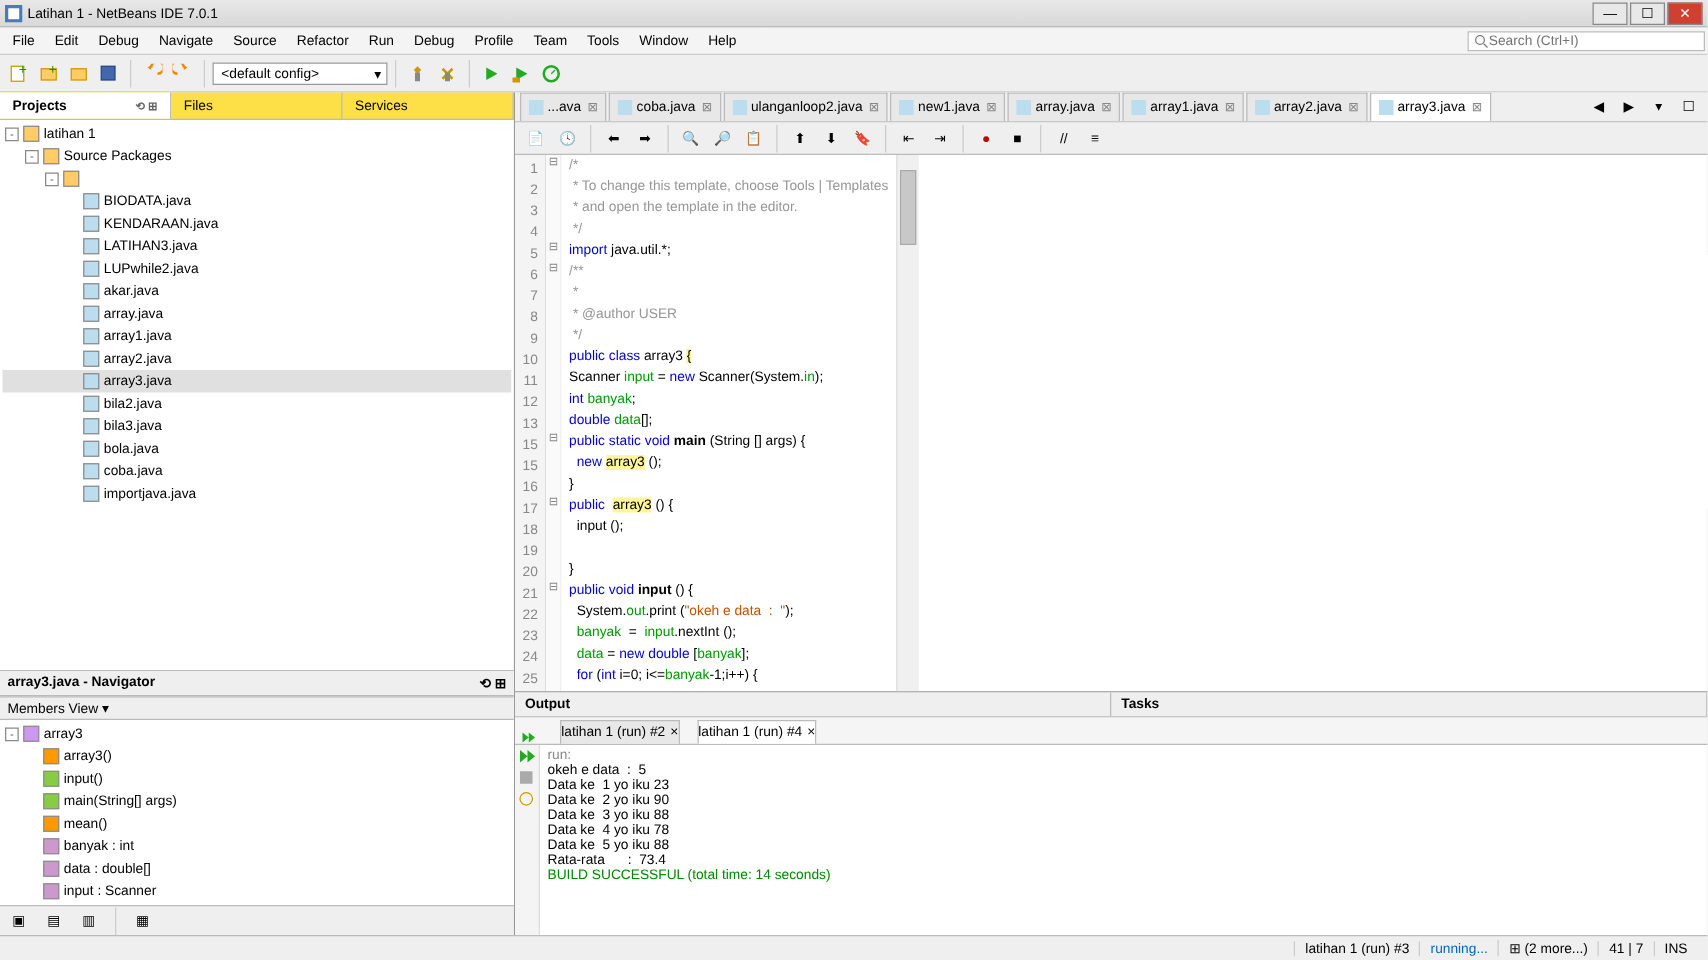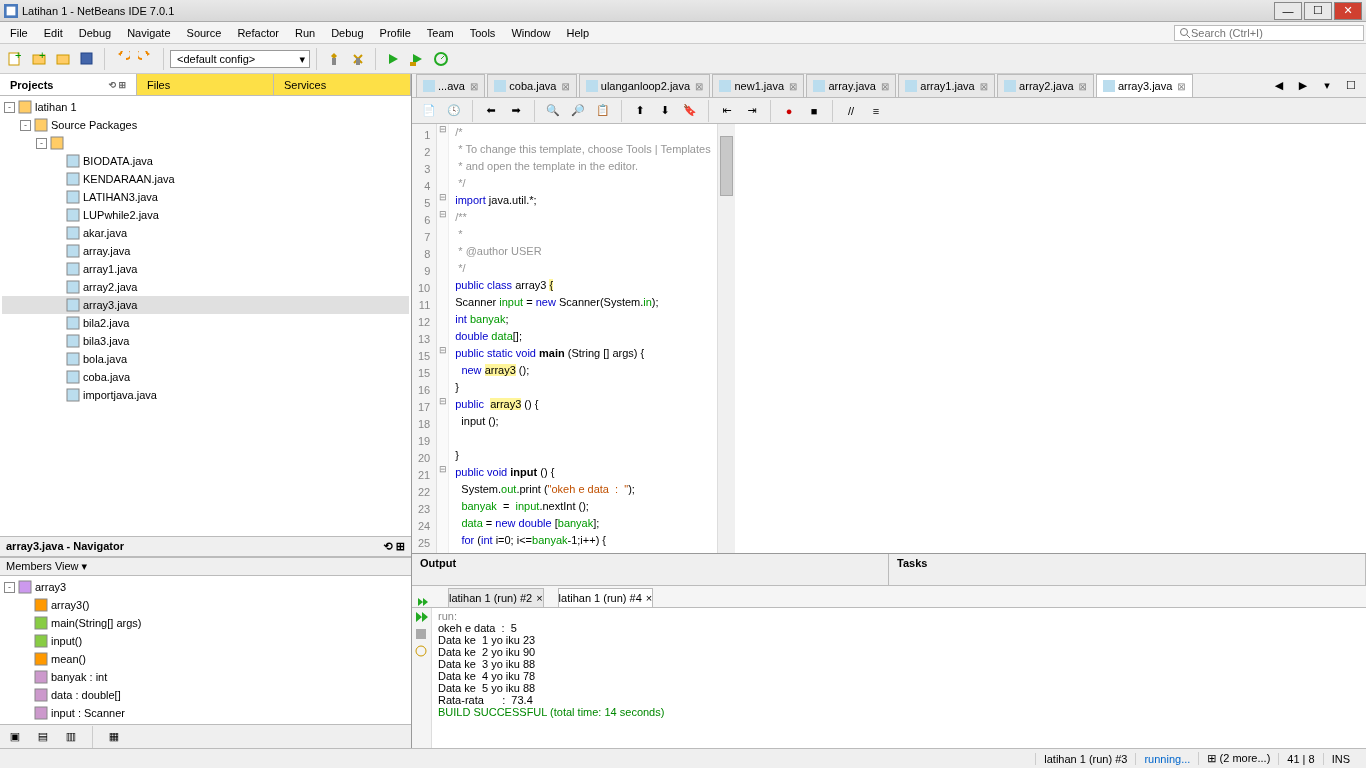--- a/index.html
+++ b/index.html
@@ -47,21 +47,21 @@
 .code { padding: 2px 6px; }
 .code .line { height: 17px; white-space: pre; }
 .kw { color: #0000cc; }
 .cm { color: #969696; }
 .str { color: #c05000; }
 .fld { color: #009900; }
 .hl { background: #fff59a; }
 .vscroll { width: 18px; background: #f0f0f0; border-left: 1px solid #ddd; position: relative; }
 .vscroll .thumb { position: absolute; top: 12px; left: 2px; right: 2px; height: 60px; background: #c8c8c8; border: 1px solid #aaa; }
 .output-pane { height: 195px; border-top: 1px solid #999; display: flex; flex-direction: column; }
-.out-head { background: #efefef; height: 32px; display: flex; border-bottom: 1px solid #bbb; }
+.out-head { background: #efefef; height: 20px; display: flex; border-bottom: 1px solid #bbb; }
 .out-head .lbl { padding: 3px 8px; font-weight: bold; border-right: 1px solid #bbb; }
 .out-tabs { background: #f5f5f5; height: 22px; display: flex; align-items: flex-end; border-bottom: 1px solid #bbb; }
 .out-tab { padding: 3px 0; border: 1px solid #bbb; border-bottom: none; background: #e8e8e8; margin-left: 14px; display: flex; gap: 4px; justify-content: flex-end; }
 .out-tab.active { background: #fff; }
 .out-body { flex: 1; display: flex; background: #fff; font-family: 'Courier New', monospace; font-size: 12px; overflow: hidden; }
 .out-icons { width: 20px; background: #f4f4f4; border-right: 1px solid #ddd; padding: 2px; }
 .out-text { padding: 2px 6px; white-space: pre; }
 .out-text .ok { color: #008800; }
 .out-text .gr { color: #888; }
 .statusbar { height: 20px; background: #efefef; border-top: 1px solid #bbb; display: flex; align-items: center; padding: 0 8px; font-size: 11px; }
@@ -334,28 +334,28 @@
             <svg class="tree-icon">
               <rect x="1" y="1" width="12" height="12" fill="#f90" stroke="#888"></rect>
             </svg>
             <span>array3()</span>
           </div>
           <div class="tree-row" style="padding-left:18px">
             <span style="width:14px"></span>
             <svg class="tree-icon">
               <rect x="1" y="1" width="12" height="12" fill="#8c4" stroke="#888"></rect>
             </svg>
-            <span>main(String[] args)</span>
+            <span>input()</span>
           </div>
           <div class="tree-row" style="padding-left:18px">
             <span style="width:14px"></span>
             <svg class="tree-icon">
               <rect x="1" y="1" width="12" height="12" fill="#8c4" stroke="#888"></rect>
             </svg>
-            <span>input()</span>
+            <span>main(String[] args)</span>
           </div>
           <div class="tree-row" style="padding-left:18px">
             <span style="width:14px"></span>
             <svg class="tree-icon">
               <rect x="1" y="1" width="12" height="12" fill="#f90" stroke="#888"></rect>
             </svg>
             <span>mean()</span>
           </div>
           <div class="tree-row" style="padding-left:18px">
             <span style="width:14px"></span>
@@ -601,15 +601,15 @@
       </div>
     </div>
   </div>
 </div>
 
 <div class="statusbar">
   <span style="flex:1"></span>
   <span class="cell">latihan 1 (run) #3</span>
   <span class="cell" style="color:#06c">running...</span>
   <span class="cell">⊞ <span>(2 more...)</span></span>
-  <span class="cell">41 | 8</span>
+  <span class="cell">41 | 7</span>
   <span class="cell">INS</span>
 </div>
 
 </body></html>

